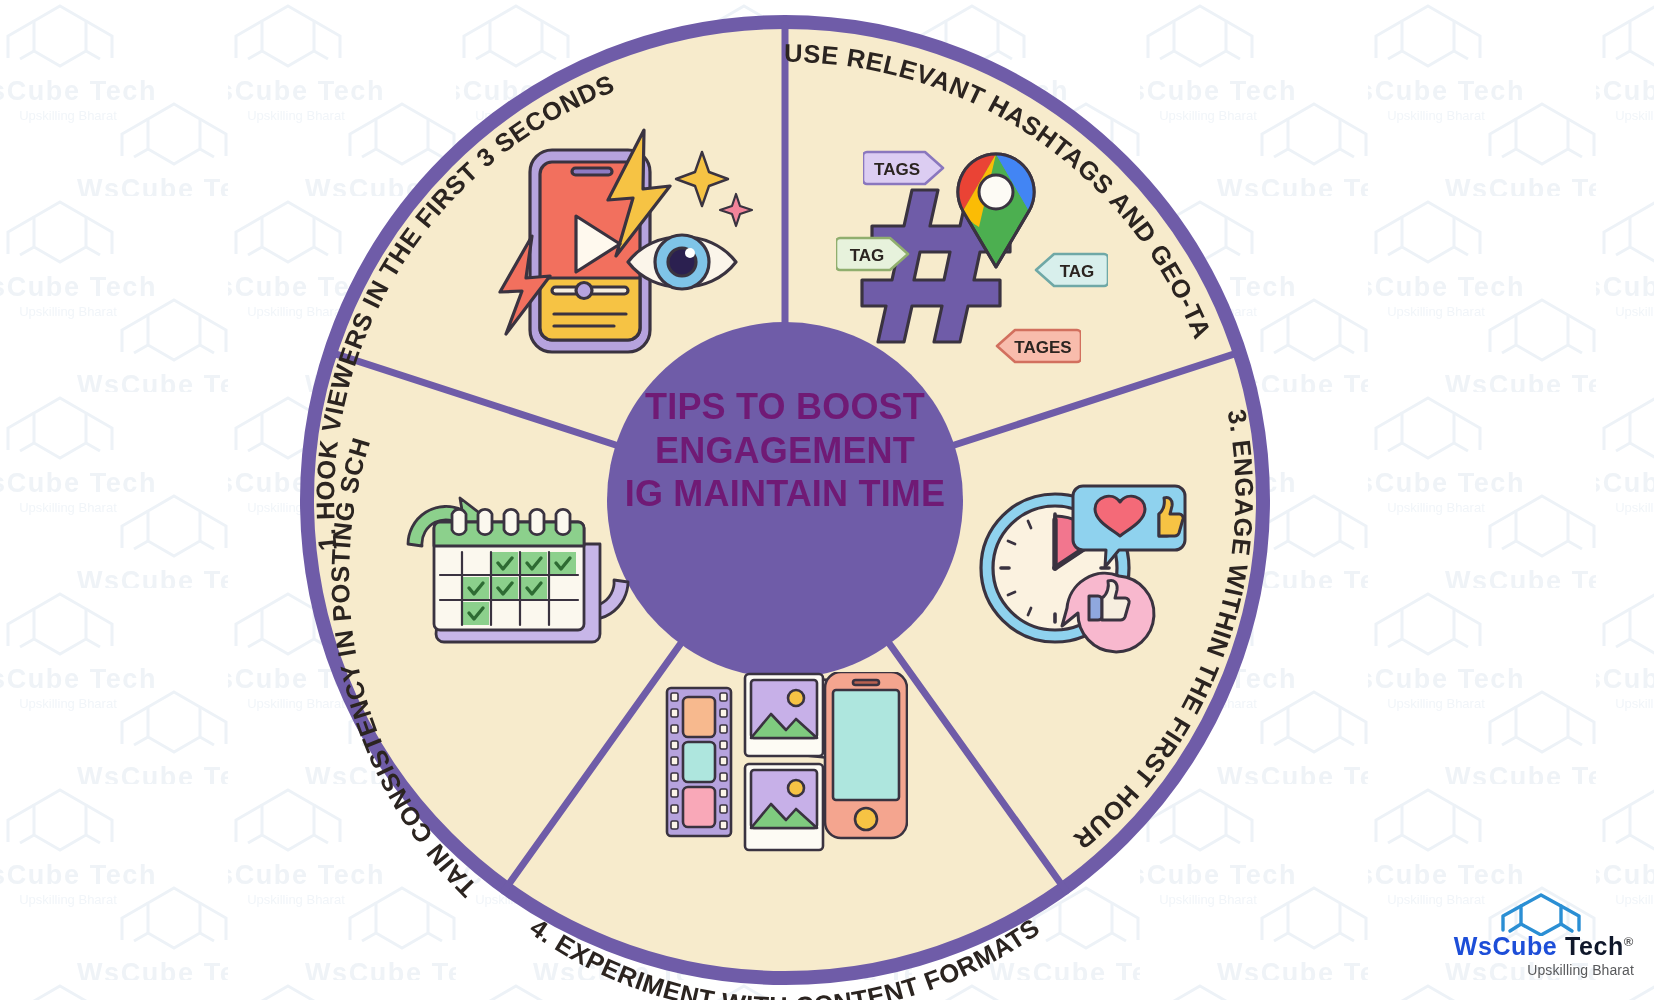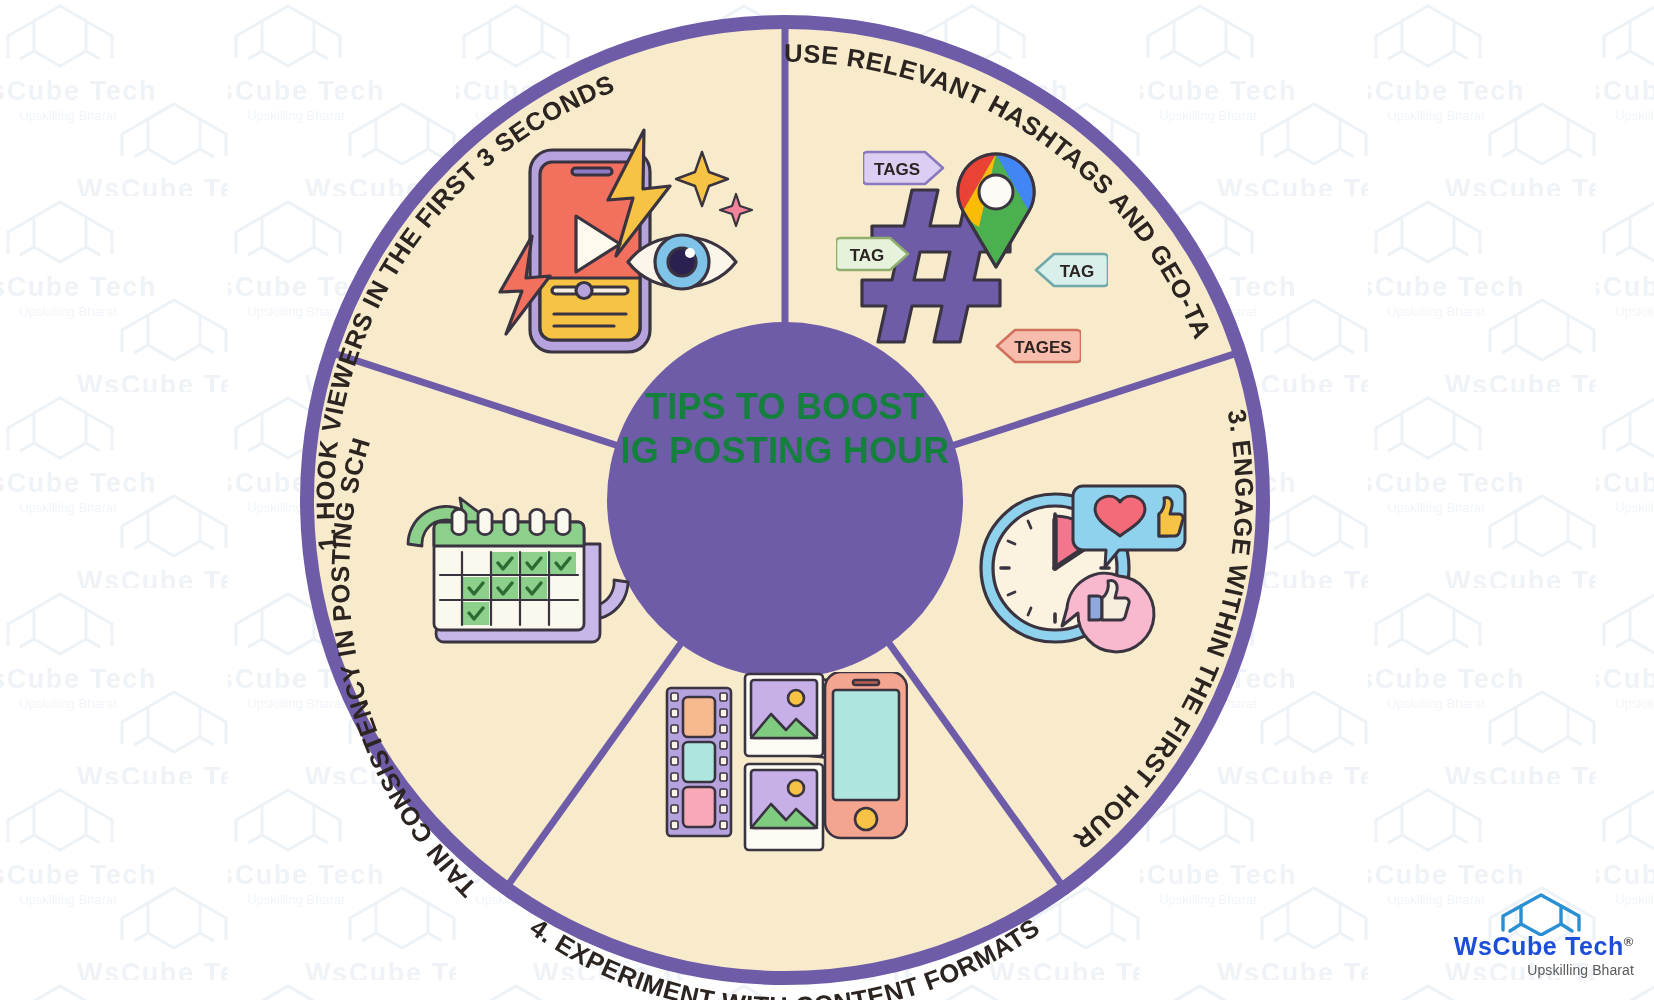--- a/index.html
+++ b/index.html
@@ -38,21 +38,21 @@
     top: 0;
   }
 
   
   #center-hub-text {
     position: absolute;
     left: 601px;
     top: 385px;
     width: 368px;
     text-align: center;
-    color: #15803d;
+    color: #701a75;
     font-family: "Liberation Sans", sans-serif;
     font-weight: 700;
     font-size: 36px;
     line-height: 1.21;
     letter-spacing: 0.2px;
     z-index: 6;
     pointer-events: none;
   }
   #center-hub-text .hub-line {
     display: block;
@@ -76,21 +76,21 @@
   }
   #brand-logo .logo-mark { display:block; margin: 0 0 -4px 28px; }
   #brand-logo .logo-wordmark {
     font-size: 25px;
     font-weight: 700;
     letter-spacing: 0.6px;
     white-space: nowrap;
     position: relative;
   }
   #brand-logo .wm-dark  { color: #1d4ed8; }
-  #brand-logo .wm-blue  { color: #1d4ed8; }
+  #brand-logo .wm-blue  { color: #0f172a; }
   #brand-logo .wm-reg {
     font-size: 13px;
     vertical-align: super;
     color: #58595B;
   }
   #brand-logo .logo-tagline {
     font-size: 14px;
     color: #58595B;
     margin-top: 1px;
     letter-spacing: 0.1px;
@@ -165,21 +165,22 @@
         <textPath href="#arc-4" startOffset="50%" text-anchor="middle">4. EXPERIMENT WITH CONTENT FORMATS</textPath>
       </text>
       <text font-size="25.5" letter-spacing="0.6">
         <textPath href="#arc-5" startOffset="50%" text-anchor="middle">5. MAINTAIN CONSISTENCY IN POSTING SCHEDULE</textPath>
       </text>
     </g>
   </svg>
 
   <div id="center-hub-text">
     <span class="hub-line">TIPS TO BOOST</span>
-    <span class="hub-line">IG POSTING HOUR</span>
+    <span class="hub-line">ENGAGEMENT</span>
+    <span class="hub-line">IG MAINTAIN TIME</span>
   </div>
 
   <svg class="illustration" style="left:496px; top:128px;" width="260" height="240" viewBox="0 0 260 240" xmlns="http://www.w3.org/2000/svg">
     <g stroke="#3A3340" stroke-width="3.2" stroke-linejoin="round" stroke-linecap="round">
 
       <rect x="34" y="22" width="120" height="202" rx="22" fill="#B6A3DE"></rect>
       <rect x="44" y="34" width="100" height="178" rx="12" fill="#F2705E"></rect>
 
       <path d="M44 150 h100 v50 a12 12 0 0 1 -12 12 h-76 a12 12 0 0 1 -12 -12 z" fill="#F6C344"></path>
 

